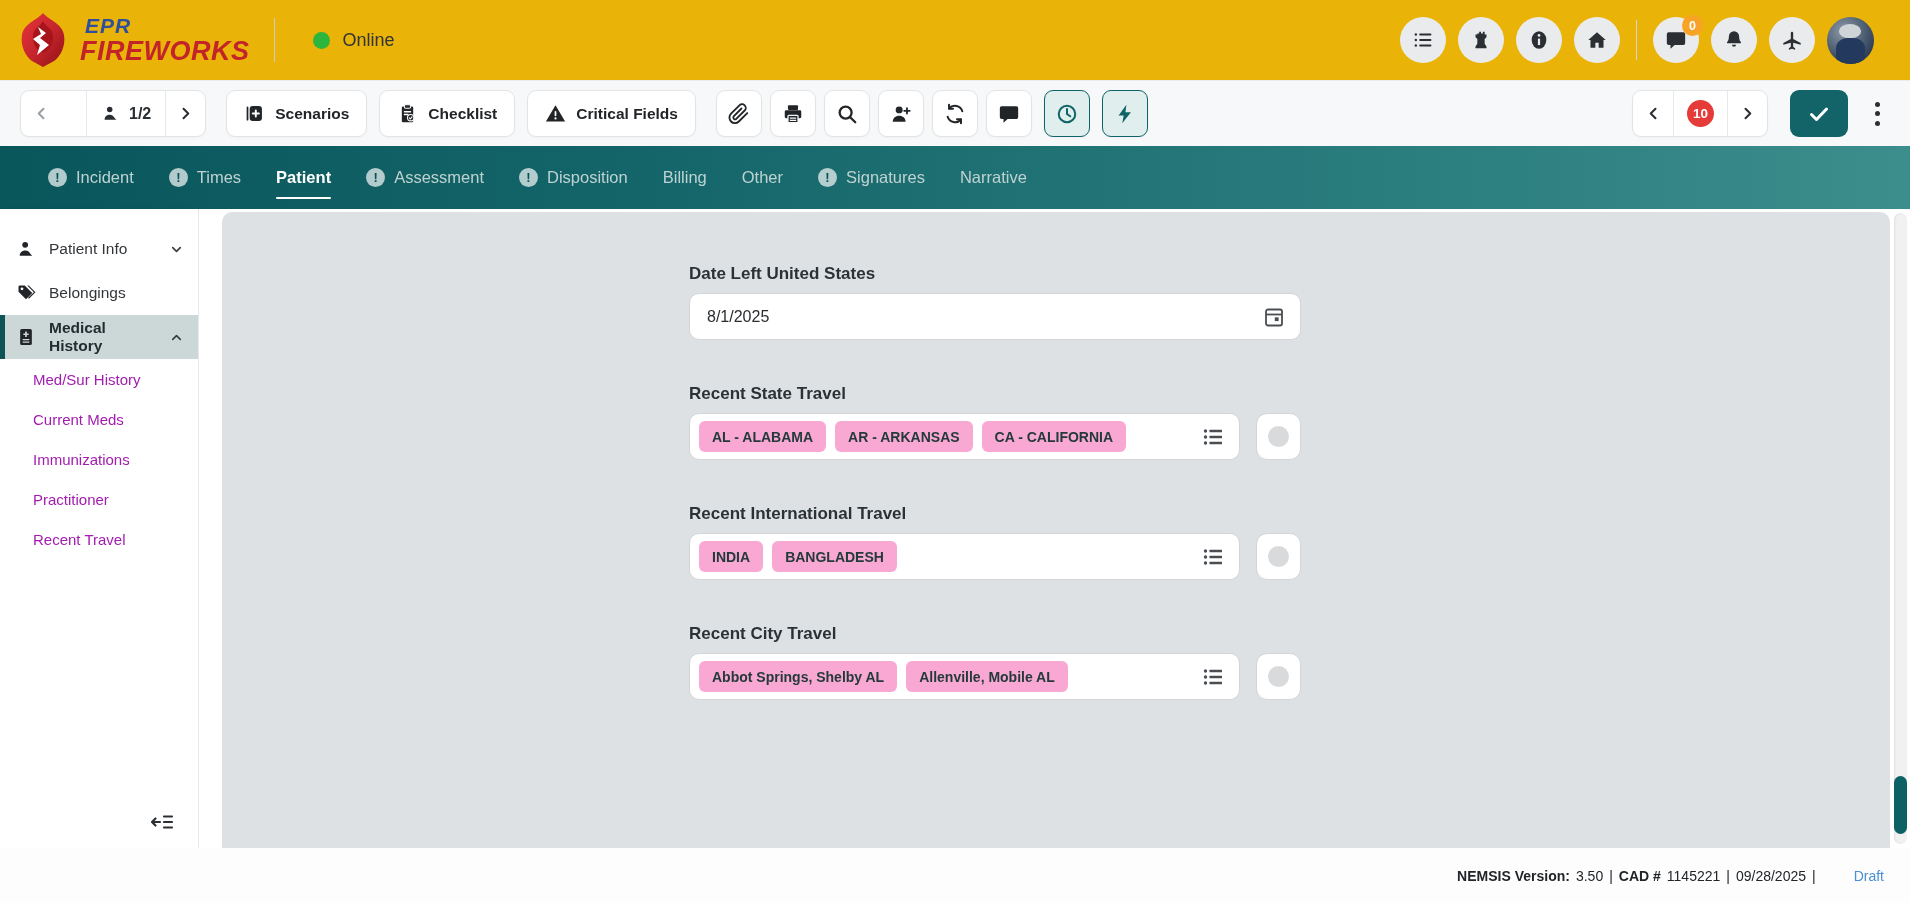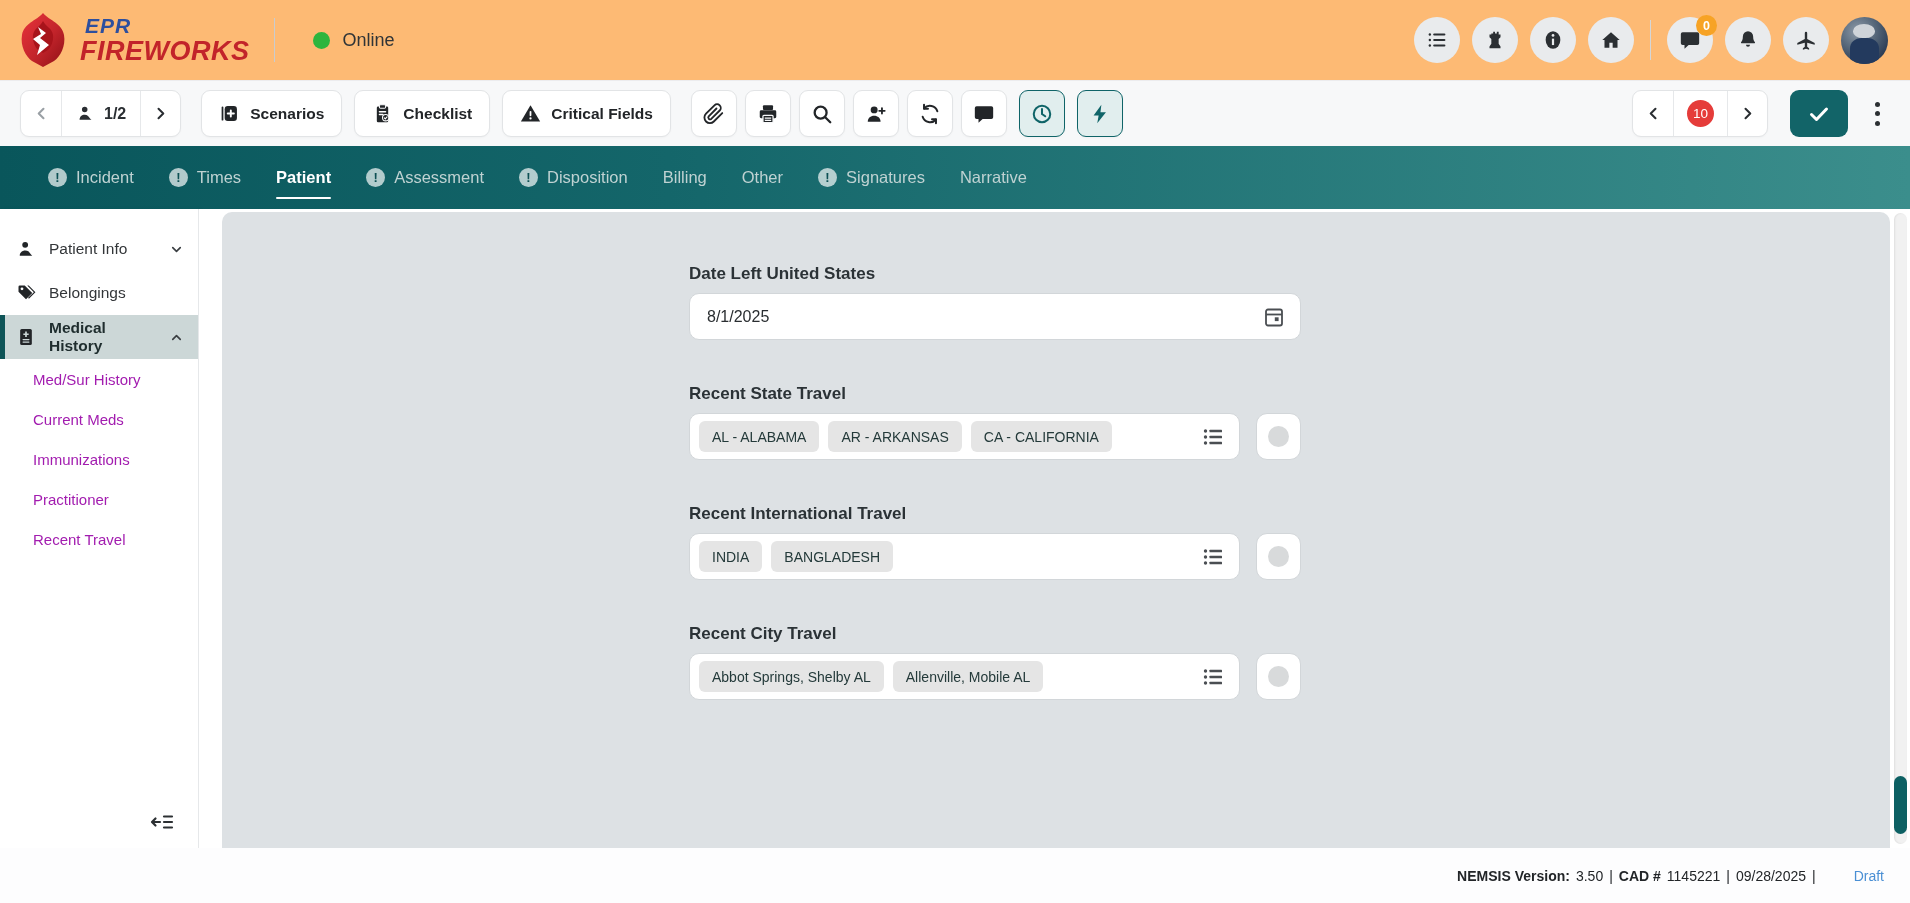--- a/index.html
+++ b/index.html
@@ -1,21 +1,21 @@
 <!DOCTYPE html>
 <html><head>
 <meta charset="utf-8">
 <style>
   * { margin:0; padding:0; box-sizing:border-box; }
   html,body { width:1910px; height:903px; overflow:hidden; background:#fff;
     font-family:"Liberation Sans", sans-serif; }
   .app { width:1910px; height:903px; display:flex; flex-direction:column; }
 
   
-  .header { height:80px; background:#fdba74; display:flex; align-items:center; padding:0 22px 0 16px; }
+  .header { height:80px; background:#eab308; display:flex; align-items:center; padding:0 36px 0 16px; }
   .logo { display:flex; align-items:center; gap:10px; }
   .logo-flame { width:54px; height:58px; }
   .logo-text { display:flex; flex-direction:column; line-height:1; font-style:italic; font-weight:800; }
   .logo-epr { color:#2d4f9e; font-size:21px; letter-spacing:1px; margin-left:5px; }
   .logo-fireworks { color:#c2242a; font-size:27px; letter-spacing:.5px; margin-top:2px; }
   .vdiv { width:1px; height:44px; background:#c9cccf; margin:0 38px 0 24px; }
   .online { display:flex; align-items:center; gap:13px; }
   .online-dot { width:17px; height:17px; border-radius:50%; background:#2db53e; }
   .online-label { font-size:18px; color:#2f3437; }
   .header-right { margin-left:auto; display:flex; align-items:center; gap:12px; }
@@ -32,33 +32,33 @@
   .avatar::before { content:""; position:absolute; left:9px; top:21px; width:29px; height:26px; border-radius:40% 40% 0 0;
     background:#233a5e; }
 
   
   .toolbar { height:66px; background:#f7f8f9; border-top:1px solid #ececee; display:flex; align-items:center; padding:0 18px 0 20px; }
   .tb-group { display:flex; background:#fff; border:1px solid #e2e4e6; border-radius:9px; height:47px; overflow:hidden;
     box-shadow:0 1px 2px rgba(0,0,0,.03); }
   .tb-cell { display:flex; align-items:center; justify-content:center; cursor:pointer; color:#2a2e32; }
   .tb-cell + .tb-cell { border-left:1px solid #e6e8ea; }
   .tb-cell.narrow { width:40px; }
-  .tb-cell.mid { padding:0 14px; gap:9px; font-size:16px; font-weight:600; }
+  .tb-cell.mid { padding:0 14px; gap:9px; font-size:16px; font-weight:600;margin-left:25px; }
   .tb-cell svg { width:19px; height:19px; }
   .chev-dim { color:#9aa0a5; }
   .tb-btn { display:flex; align-items:center; gap:10px; background:#fff; border:1px solid #e2e4e6; border-radius:9px;
     height:47px; padding:0 17px; font-size:15.5px; font-weight:600; color:#222528; cursor:pointer;
     box-shadow:0 1px 2px rgba(0,0,0,.03); }
   .tb-btn svg { width:21px; height:21px; }
   .tb-icon { width:46px; height:47px; padding:0; justify-content:center; gap:0; }
   .tb-icon svg { width:22px; height:22px; }
   .tb-teal { border:1.5px solid #0f6468; background:#e1eeee; color:#0f6468; }
   .gap20 { width:20px; } .gap12 { width:12px; } .gap8 { width:8px; }
   .tb-right { margin-left:auto; display:flex; align-items:center; }
-  .badge-red { width:27px; height:27px; border-radius:50%; background:#e53c3a; color:#fff; font-size:13.5px; font-weight:400;
+  .badge-red { width:27px; height:27px; border-radius:50%; background:#e53c3a; color:#fff; font-size:13.5px; font-weight:700;
     display:flex; align-items:center; justify-content:center; }
   .tb-check { width:58px; height:47px; background:#126468; border-radius:9px; display:flex; align-items:center;
     justify-content:center; color:#fff; cursor:pointer; margin-left:22px; }
   .tb-check svg { width:24px; height:24px; }
   .kebab { width:30px; height:47px; display:flex; flex-direction:column; align-items:center; justify-content:center;
     gap:4.5px; cursor:pointer; margin-left:14px; }
   .kebab i { width:5px; height:5px; border-radius:50%; background:#2c3033; }
 
   
   .navbar { height:63px; background:linear-gradient(90deg,#09565b 0%,#14666a 35%,#3b8e8c 100%);
@@ -88,21 +88,21 @@
   .form-col { position:absolute; left:467px; top:8px; width:612px; }
   .section { margin-bottom:38px; }
   .f-label { font-size:17px; font-weight:700; color:#2b3236; margin-bottom:9px;margin-top:44px; }
   .f-row { display:flex; align-items:center; gap:16px; }
   .input { width:612px; height:47px; background:#fff; border:1px solid #d2d6d9; border-radius:10px; display:flex;
     align-items:center; padding:0 14px 0 17px; cursor:text; }
   .input .val { font-size:16px; color:#2a2e31; }
   .input .spacer { flex:1; }
   .input .tail-icon { width:24px; height:24px; color:#4a4e52; flex-shrink:0; }
   .chips { gap:9px; padding-left:9px; }
-  .chip { background:#e5e5e5; color:#243a3a; font-size:14px; font-weight:400; height:31px; border-radius:6px;
+  .chip { background:#f9a8d4; color:#243a3a; font-size:14px; font-weight:700; height:31px; border-radius:6px;
     display:flex; align-items:center; padding:0 13px; white-space:nowrap; cursor:default; }
   .circle-btn { width:45px; height:47px; background:#fff; border:1px solid #d2d6d9; border-radius:11px;
     display:flex; align-items:center; justify-content:center; cursor:pointer; flex-shrink:0; }
   .circle-btn i { width:21px; height:21px; border-radius:50%; background:#d8dadb; }
 
   
   .scroll-strip { position:absolute; right:0; top:0; bottom:0; width:20px; background:#fff; }
   .scroll-track { position:absolute; right:3px; top:4px; bottom:4px; width:13px; background:#f1f1f1; border-radius:7px;
     box-shadow:inset 1px 0 2px rgba(0,0,0,.08); }
   .scroll-thumb { position:absolute; right:0; bottom:10px; width:13px; height:58px; background:#0d6063; border-radius:7px; cursor:grab; }

